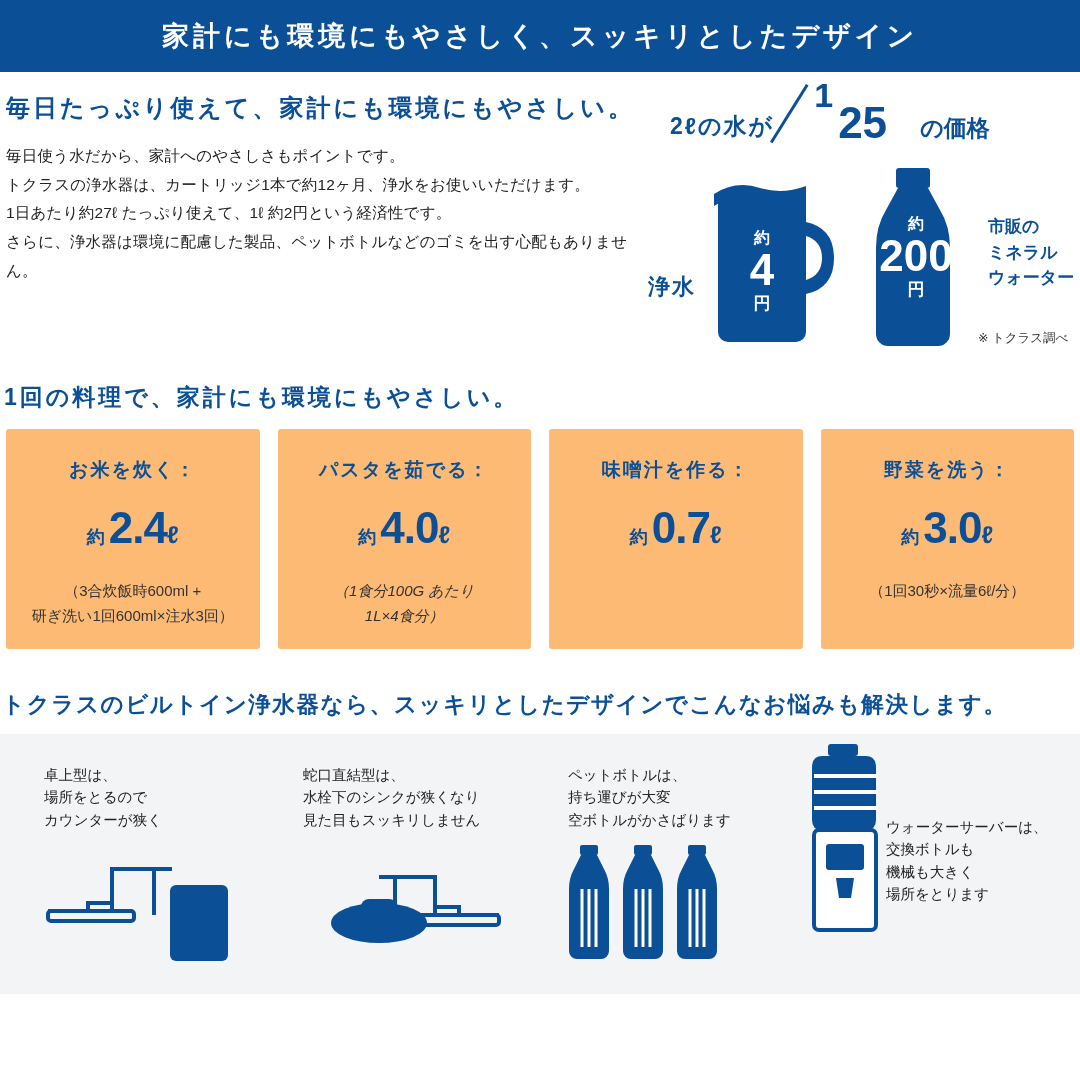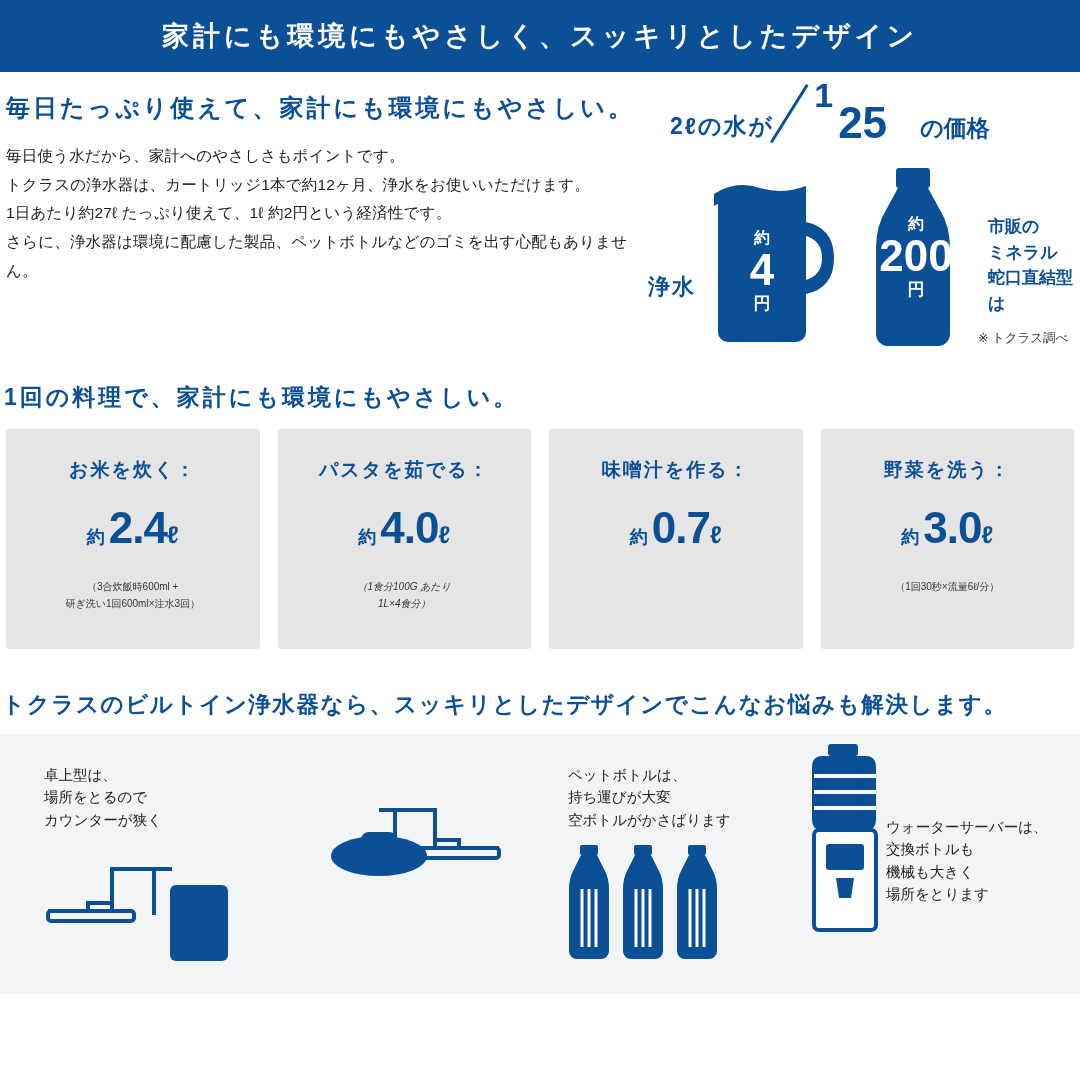--- a/index.html
+++ b/index.html
@@ -80,35 +80,35 @@
     color: #333; font-size: 12.5px;
   }
 
   
   .sec2-head {
     color: #0b4f96; font-size: 23px; font-weight: bold;
     letter-spacing: 3px; margin: 0 0 16px 4px;
   }
   .cards { display: flex; gap: 18px; padding: 0 6px; }
   .card {
-    flex: 1; background: #e5e5e5; border-radius: 3px;
+    flex: 1; background: #fdba74; border-radius: 3px;
     padding: 28px 10px 22px; text-align: center; height: 220px;
   }
   .card-title {
     color: #0b4f96; font-size: 19px; font-weight: bold;
     letter-spacing: 2px; margin-bottom: 20px;
   }
   .card-amount {
     color: #0b4f96; font-weight: bold; margin-bottom: 26px;
     display: flex; align-items: baseline; justify-content: center;
   }
   .card-amount .yaku { font-size: 18px; margin-right: 4px; }
   .card-amount .num  { font-size: 44px; letter-spacing: -1px; }
   .card-amount .unit { font-size: 24px; }
-  .card-note { font-size: 10px; color: #333; line-height: 1.65; }
+  .card-note { font-size: 15px; color: #333; line-height: 1.65; }
 
   
   .sec3-head {
     color: #0b4f96; font-size: 22.5px; font-weight: bold;
     letter-spacing: 1.6px; margin: 40px 0 14px 2px; white-space: nowrap;
   }
   .bottom-band {
     position: relative; width: 1080px; height: 260px; background: #f3f4f5;
   }
   .bcol { position: absolute; top: 30px; }
@@ -179,21 +179,21 @@
           </svg>
           <div class="vessel-text" style="left:14px; top:48px; width:92px;">
             <span class="yaku">約</span>
             <span class="big">200</span>
             <span class="yen">円</span>
           </div>
         </div>
 
         <div class="label-market" style="white-space: pre-line;">市販の
 ミネラル
-蛇口直結型は</div>
+ウォーター</div>
         <div class="note-source">※ トクラス調べ</div>
       </div>
     </div>
   </div>
 
   <div>
     <div class="sec2-head">1回の料理で、家計にも環境にもやさしい。</div>
 
     <div class="cards">
 
@@ -255,20 +255,23 @@
             <path d="M4 66 h40 v-8 h24 v8 h20" stroke="#0b4f96" stroke-width="4" fill="none"></path>
             <path d="M68 58 v-34 h42 v46" stroke="#0b4f96" stroke-width="4" fill="none"></path>
             <path d="M110 24 h18" stroke="#0b4f96" stroke-width="4" fill="none"></path>
             <rect x="4" y="66" width="86" height="10" rx="3" fill="none" stroke="#0b4f96" stroke-width="4"></rect>
             <rect x="126" y="40" width="58" height="76" rx="6" fill="#0b4f96"></rect>
           </svg>
         </div>
       </div>
 
       <div class="bcol c2">
+        <div class="btext">蛇口直結型は、
+水栓下のシンクが狭くなり
+見た目もスッキリしません</div>
         <div style="margin-top:14px">
           <svg width="220" height="120" viewBox="0 0 220 120">
             <path d="M196 70 h-40 v-8 h-24 v8 h-20" stroke="#0b4f96" stroke-width="4" fill="none"></path>
             <rect x="110" y="70" width="86" height="10" rx="3" fill="none" stroke="#0b4f96" stroke-width="4"></rect>
             <path d="M132 62 v-30 h-40 v34" stroke="#0b4f96" stroke-width="4" fill="none"></path>
             <path d="M92 32 h-16" stroke="#0b4f96" stroke-width="4" fill="none"></path>
             <ellipse cx="76" cy="78" rx="48" ry="20" fill="#0b4f96"></ellipse>
             <rect x="58" y="54" width="36" height="26" rx="8" fill="#0b4f96"></rect>
           </svg>
         </div>

